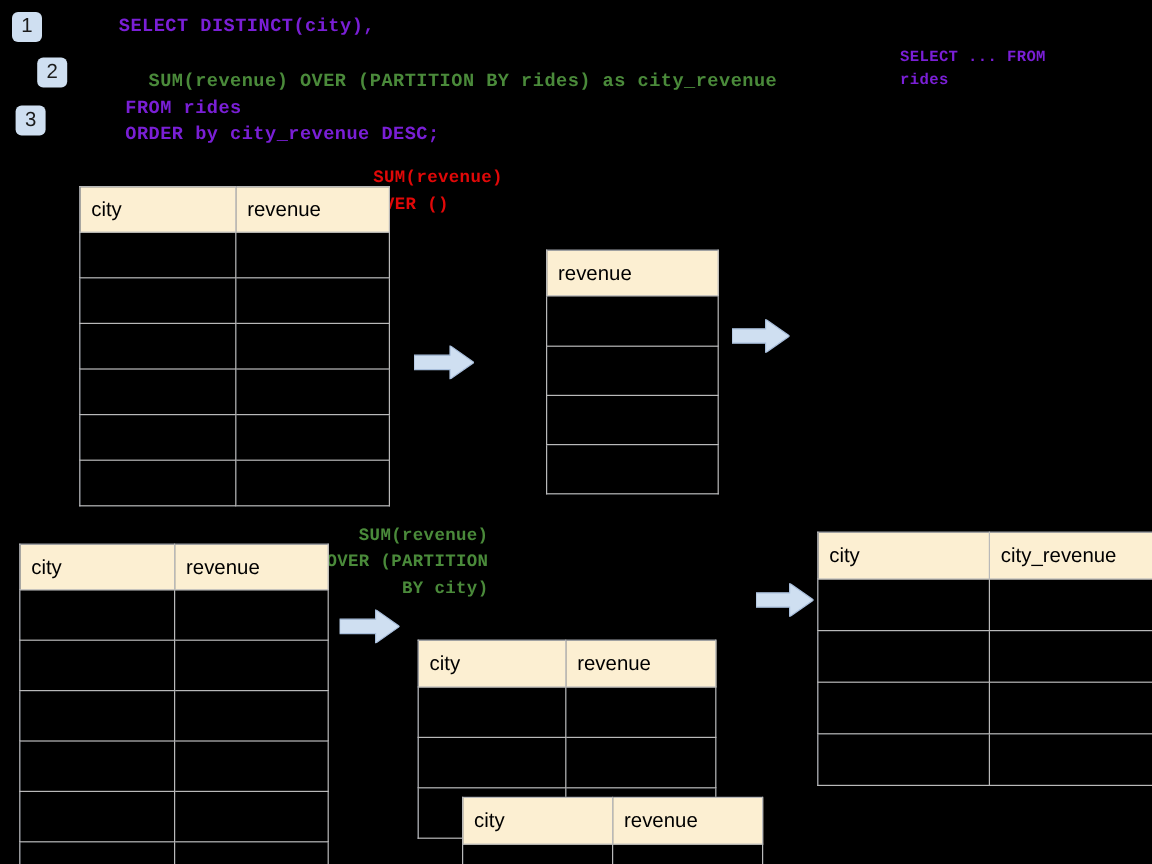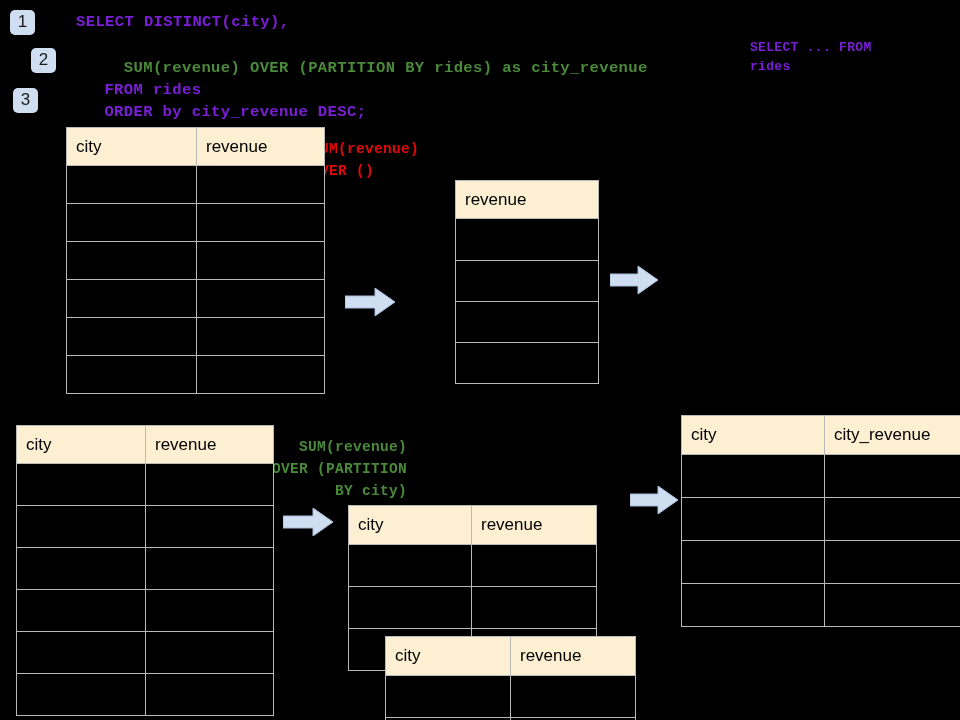--- a/index.html
+++ b/index.html
@@ -57,20 +57,21 @@
     font-weight:bold;
     letter-spacing:0.3px;
   }
 
   
   .tbl{
     position:absolute;
     border-collapse:collapse;
     table-layout:fixed;
     background:#0f172a;
+    margin-top:28px;
   }
   .tbl td{
     border:1px solid #b9b9b9;
     padding:0;
     background:#000000;
   }
   .tbl td.hd{
     background:#fcefd2;
     color:#000000;
     font-family:"Liberation Sans",sans-serif;
@@ -84,21 +85,21 @@
 </style>
 </head>
 <body>
 
 <div id="stage">
 
   <div class="badge" style="left:10px;top:10px;">1</div>
   <div class="badge" style="left:31px;top:48px;">2</div>
   <div class="badge" style="left:13px;top:88px;">3</div>
 
-  <div class="code c-purple" style="left:76px;top:11px;">SELECT DISTINCT(city),</div>
+  <div class="code c-purple" style="left:99px;top:11px;">SELECT DISTINCT(city),</div>
   <div class="code c-green" style="left:85px;top:57px;">    SUM(revenue) OVER (PARTITION BY rides) as city_revenue</div>
   <div class="code c-purple" style="left:85px;top:79px;">  FROM rides</div>
   <div class="code c-purple" style="left:85px;top:101px;">  ORDER by city_revenue DESC;</div>
 
   <div class="note c-purple" style="left:750px;top:38px;">SELECT ... FROM
 rides</div>
 
   <div class="note-big c-red" style="left:311px;top:138px;">SUM(revenue)
 OVER ()</div>
 

